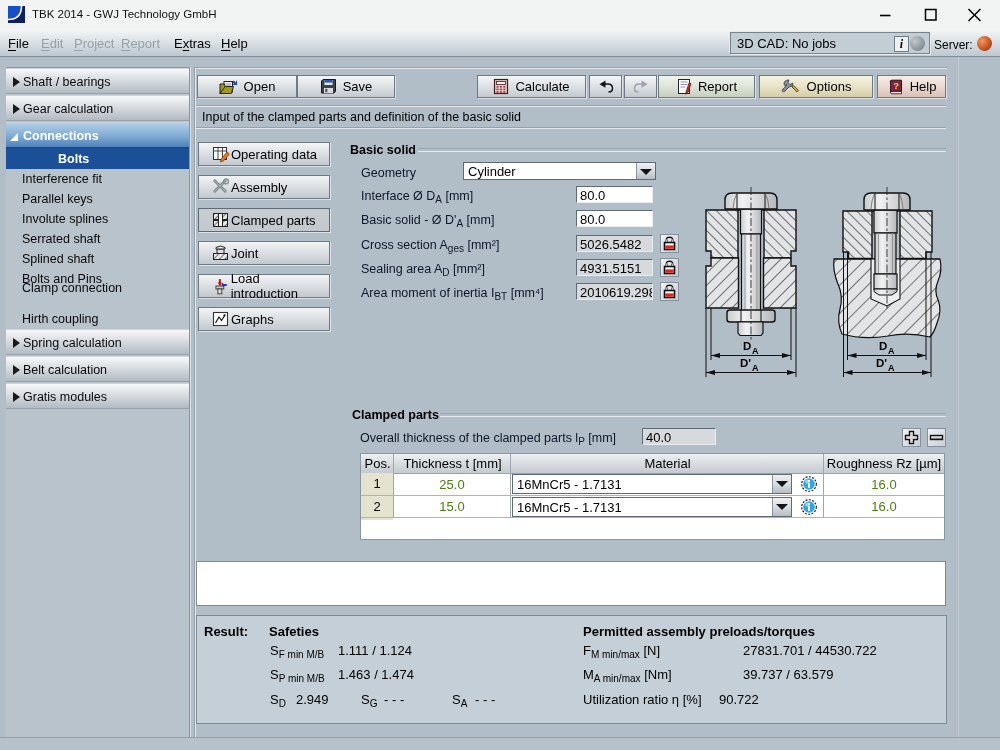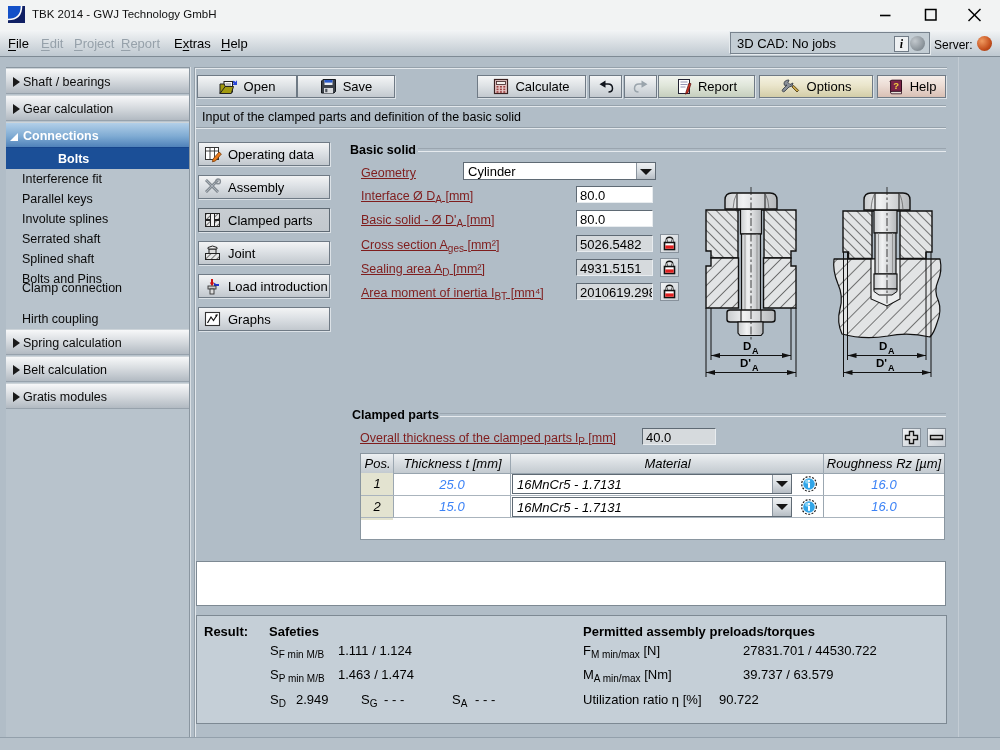--- a/index.html
+++ b/index.html
@@ -54,25 +54,25 @@
   .tbtn.yellow{background:linear-gradient(#f4f2e2,#eae5cb 45%,#d3cda8);}
   .tbtn.pink{background:linear-gradient(#f6eee9,#ecdcd4 45%,#d9c0b5);}
   
   .etchd{position:absolute;height:1px;background:#95a1ab;}
   .etchl{position:absolute;height:1px;background:#e3e8ec;}
   #status{left:202px;top:110px;font-size:12.5px;color:#000;}
   
   .pbtn{position:absolute;left:198px;width:132px;height:24px;border:1px solid #6f7a85;
      background:linear-gradient(#f3f4f5,#dde1e5 45%,#c2c8ce);
      box-shadow:1px 1px 0 #dce2e7;display:flex;align-items:center;
-     font-size:13px;color:#000;gap:5px;padding-left:4px;box-sizing:border-box;}
+     font-size:13px;color:#000;padding-left:12px;box-sizing:border-box;}
   .pbtn.pressed{background:linear-gradient(#c8cdd2,#c2c8cd);border-color:#5f6a74;}
   
   .blab{position:absolute;font-size:12.5px;font-weight:bold;color:#000;}
-  .flab{position:absolute;font-size:12.5px;color:#7f1d1d;white-space:nowrap;text-decoration:underline;}
+  .flab{position:absolute;font-size:12.5px;color:#0f172a;white-space:nowrap;}
   .sb{font-size:10px;position:relative;top:3px;letter-spacing:0;}
   .groove{position:absolute;height:2px;border-top:1px solid #9aa5af;border-bottom:1px solid #e6eaee;}
   .field{position:absolute;background:#fff;border:1px solid #5f6a74;
      border-bottom-color:#e8ecef;border-right-color:#e8ecef;
      font-size:13px;color:#000;padding:1px 0 0 3px;box-sizing:border-box;overflow:hidden;
      white-space:nowrap;}
   .ro{background:#d6dadd;}
   .lockbtn{position:absolute;width:19px;height:19px;border:1px solid #87919b;
      background:linear-gradient(135deg,#f0f2f4,#c9cfd5);box-sizing:border-box;}
   .lockbtn svg{position:absolute;left:0;top:0;}
@@ -80,28 +80,28 @@
   
   .combo{position:absolute;background:#fff;border:1px solid #5f6a74;box-sizing:border-box;}
   .combo .ctxt{position:absolute;left:4px;top:1px;font-size:13px;color:#000;white-space:nowrap;}
   .combo .carr{position:absolute;right:0;top:0;bottom:0;width:18px;
      background:linear-gradient(#eef0f2,#dbe0e4 45%,#b6bdc4);
      border-left:1px solid #8a949e;}
   .combo .carr:after{content:"";position:absolute;left:3px;top:6px;width:0;height:0;
      border-left:6px solid transparent;border-right:6px solid transparent;
      border-top:6px solid #141414;}
   
-  #tbl{left:360px;top:453px;width:585px;height:87px;background:#fff;border:1px solid #8a96a0;box-sizing:border-box;font-style:italic;}
+  #tbl{left:360px;top:453px;width:585px;height:87px;background:#fff;border:1px solid #8a96a0;box-sizing:border-box;}
   .thead{position:absolute;left:0;top:0;width:583px;height:19px;
      background:linear-gradient(#eef1f3,#d9dee2 45%,#c3cad0);border-bottom:1px solid #98a4ae;}
   .th{position:absolute;top:2px;font-size:13px;color:#000;text-align:center;}
   .vline{position:absolute;width:1px;background:#9ba7b1;}
   .hline{position:absolute;height:1px;background:#aab4bd;}
   .poscell{position:absolute;background:#e3e3d0;font-size:13px;text-align:center;}
-  .tcell{position:absolute;font-size:13px;color:#3b82f6;text-align:center;}
+  .tcell{position:absolute;font-size:13px;color:#4d7c0f;text-align:center;}
   
   #msgbox{left:196px;top:561px;width:750px;height:45px;background:#fff;border:1px solid #7d8993;box-sizing:border-box;}
   #result{left:196px;top:615px;width:751px;height:109px;background:#c5cfd7;
      border:1px solid #7d8993;box-sizing:border-box;}
   .rb{position:absolute;font-size:13px;font-weight:bold;color:#000;white-space:nowrap;}
   .rt{position:absolute;font-size:13px;color:#000;white-space:nowrap;}
   #botline{left:0;top:737px;width:1000px;height:1px;background:#93a0ab;}
   #botstrip{left:0;top:738px;width:1000px;height:12px;background:#b6c1ca;}
   #rvline{left:958px;top:57px;width:1px;height:680px;background:#c3ccd4;}
 </style>

